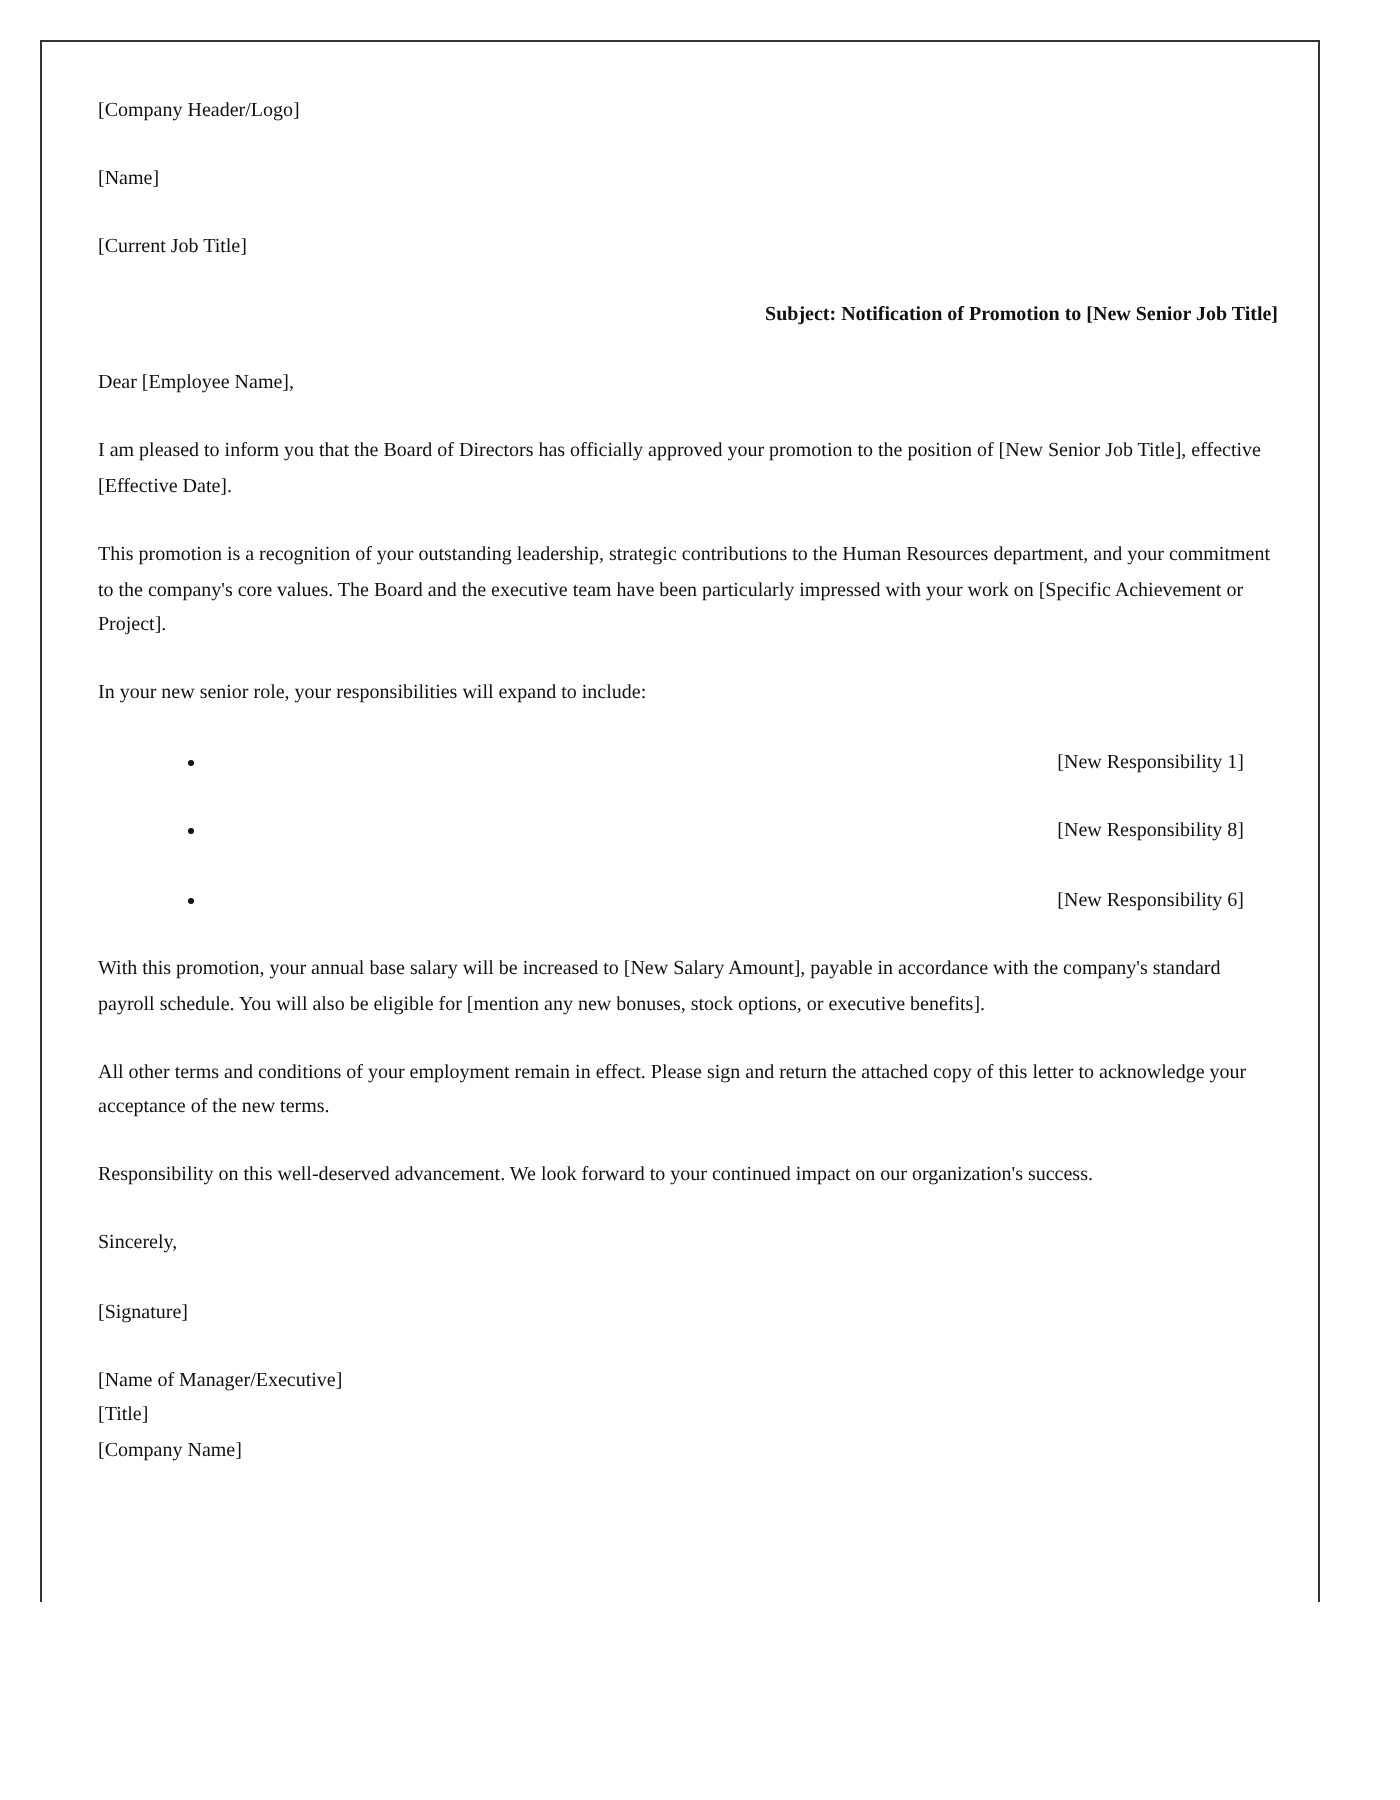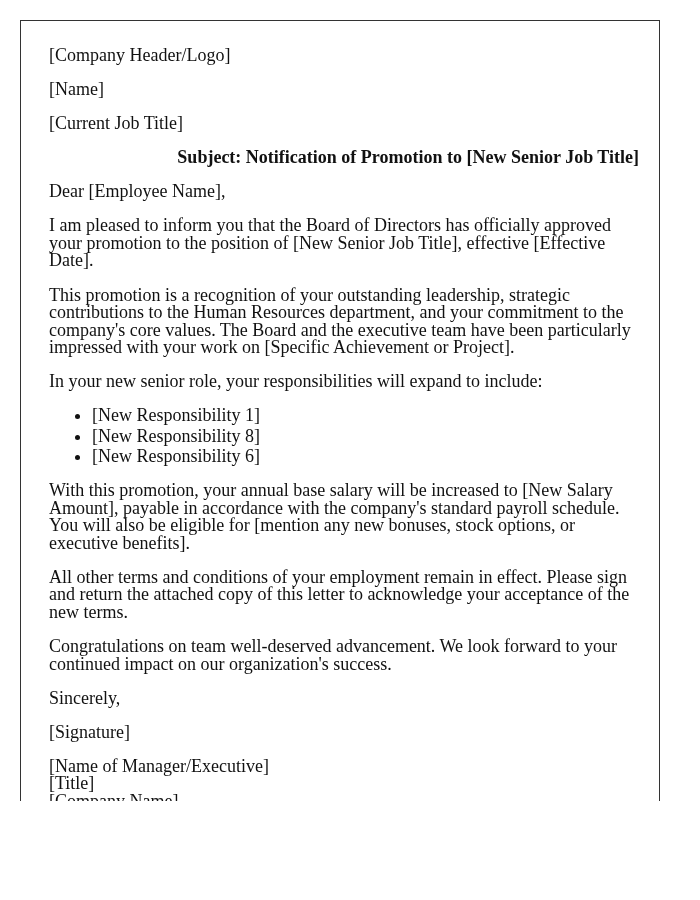--- a/index.html
+++ b/index.html
@@ -11,30 +11,30 @@
       border-top: 1px solid #333;
       border-left: 1px solid #333;
       border-right: 1px solid #333;
       box-sizing: border-box;
       overflow: hidden;
     }
     .content {
       position: absolute;
       left: 28px; top: 26px; right: 20px;
       font-family: "Liberation Serif", "DejaVu Serif", serif;
-      font-size: 18px;
+      font-size: 10px;
       line-height: 17.5px;
       color: #111;
     }
     p { margin: 0 0 16.6px 0; }
     .block p { margin: 0; }
     .block { margin: 0 0 16.6px 0; }
     .subject { font-weight: bold; text-align: right; }
     ul { margin: 0 0 16.6px 0; padding-left: 40px; }
-    ul li { margin: 3px; }
+    ul li { margin: 17px; text-align: right; }
   </style>
 </head>
 <body>
 
 <div class="page">
   <div class="content">
     <p>[Company Header/Logo]</p>
     <p>[Name]</p>
 
     <div class="block">
@@ -49,21 +49,21 @@
     <p>In your new senior role, your responsibilities will expand to include:</p>
 
     <ul>
       <li>[New Responsibility 1]</li>
       <li>[New Responsibility 8]</li>
       <li>[New Responsibility 6]</li>
     </ul>
 
     <p>With this promotion, your annual base salary will be increased to [New Salary Amount], payable in accordance with the company's standard payroll schedule. You will also be eligible for [mention any new bonuses, stock options, or executive benefits].</p>
     <p>All other terms and conditions of your employment remain in effect. Please sign and return the attached copy of this letter to acknowledge your acceptance of the new terms.</p>
-    <p>Congratulations on team well-deserved advancement. We look forward to your continued impact on our organization's success.</p>
+    <p>Responsibility on this well-deserved advancement. We look forward to your continued impact on our organization's success.</p>
 
     <p>Sincerely,</p>
     <p>[Signature]</p>
 
     <div class="block">
       <p>[Name of Manager/Executive]</p>
       <p>[Title]</p>
       <p>[Company Name]</p>
     </div>
   </div>

